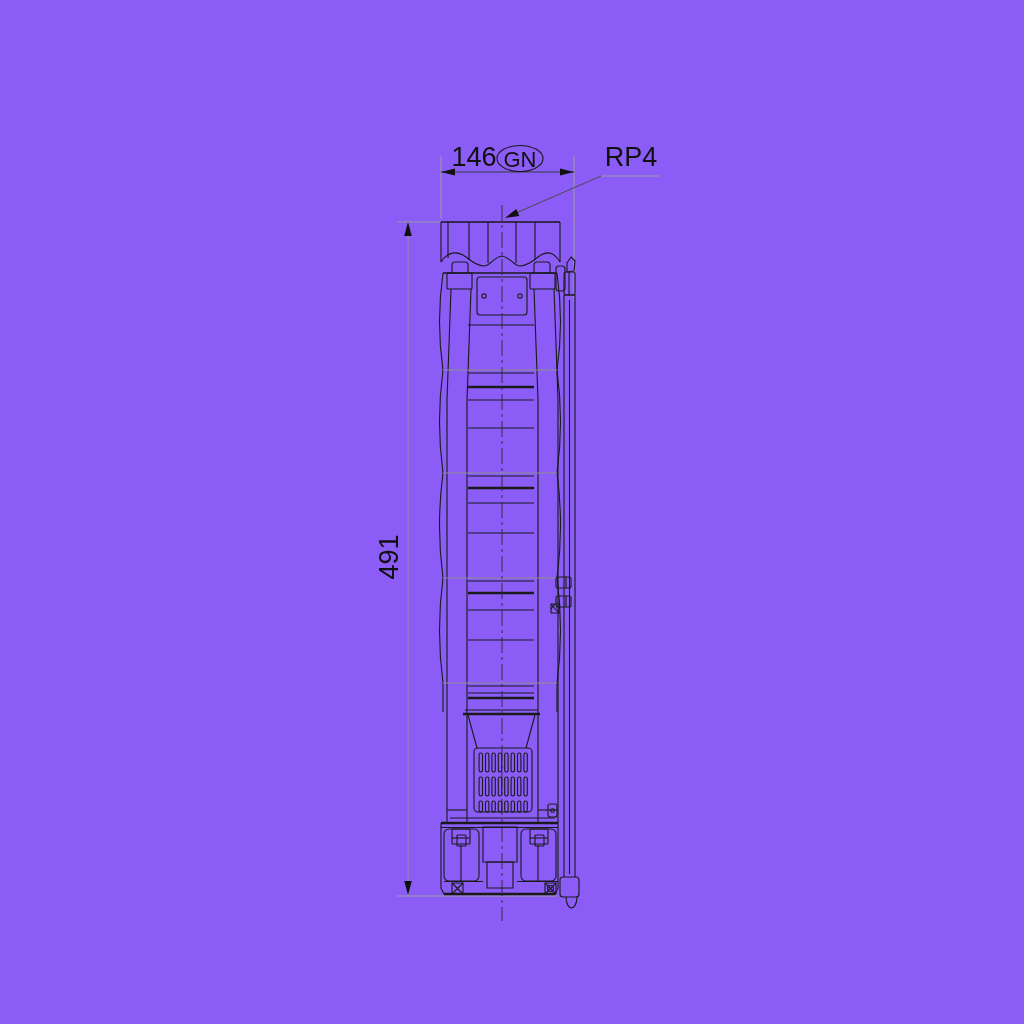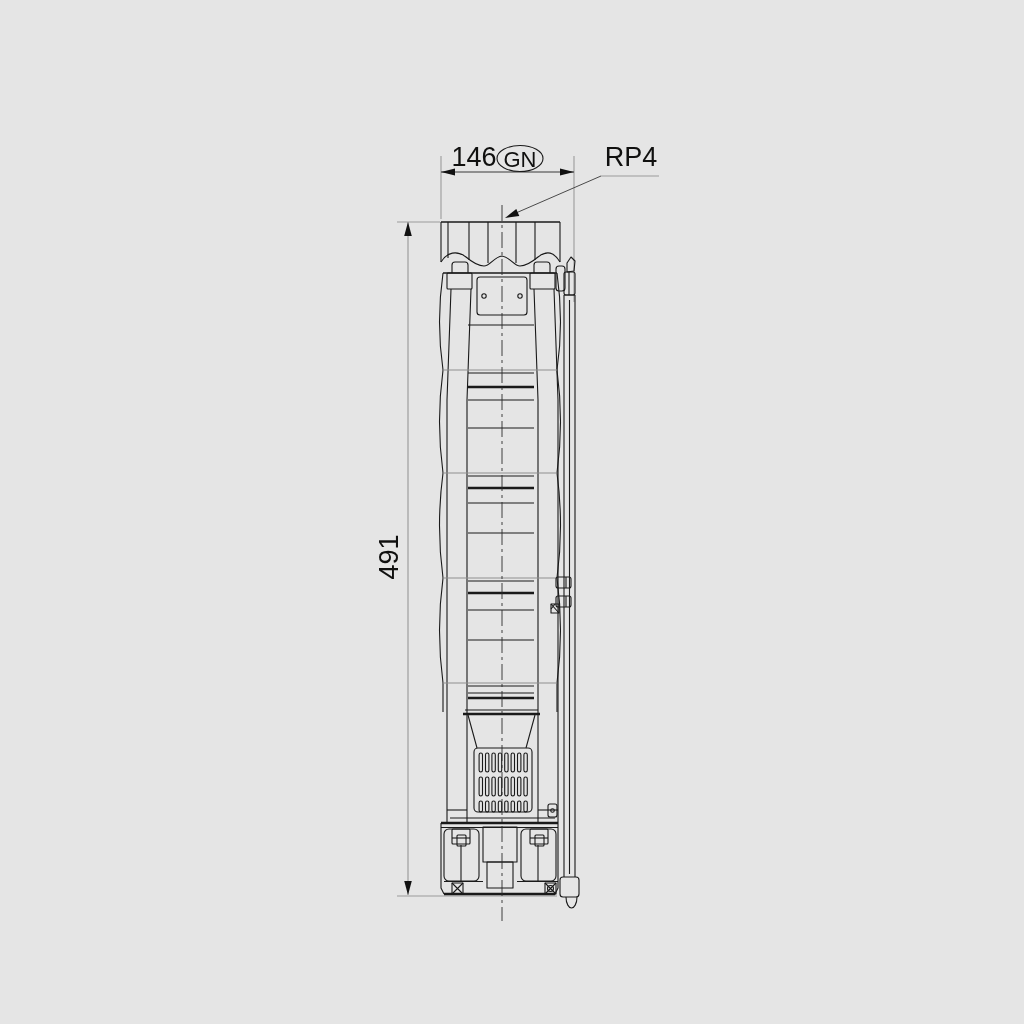--- a/index.html
+++ b/index.html
@@ -1,16 +1,16 @@
 <!DOCTYPE html>
 <html><head>
 <meta charset="utf-8">
 <style>
   html,body{margin:0;padding:0;background:#ffffff;}
-  .stage{position:relative;width:1024px;height:1024px;background:#e5e5e5;overflow:hidden;
+  .stage{position:relative;width:1024px;height:1024px;background:#8b5cf6;overflow:hidden;
          font-family:"Liberation Sans", sans-serif;}
   svg{position:absolute;left:0;top:0;}
   .dim-text{font-family:"Liberation Sans", sans-serif;font-size:27px;fill:#10100f;}
   .port-text{font-family:"Liberation Sans", sans-serif;font-size:22px;fill:#10100f;}
   .outline{stroke:#1a1a1a;fill:none;stroke-width:1.1;stroke-linejoin:round;}
   .thick{stroke:#1a1a1a;fill:none;stroke-width:2.4;}
   .medium{stroke:#1a1a1a;fill:none;stroke-width:1.4;}
   .grayline{stroke:#8f8f8f;fill:none;stroke-width:1;}
   .extline{stroke:#9c9c9c;fill:none;stroke-width:1.1;}
   .dimline{stroke:#3a3a3a;fill:none;stroke-width:1.2;}

